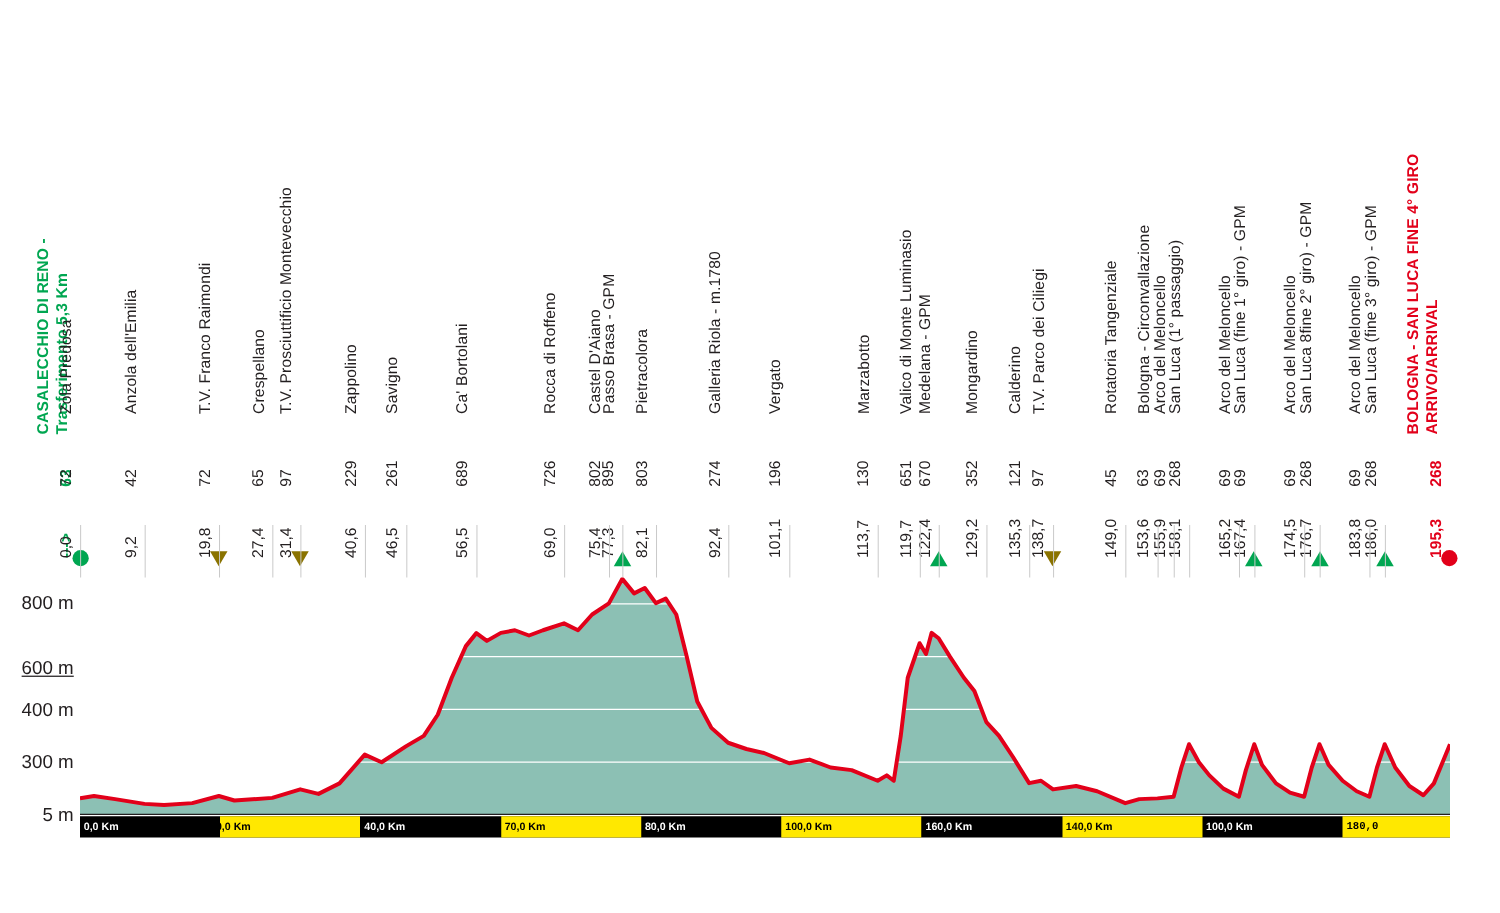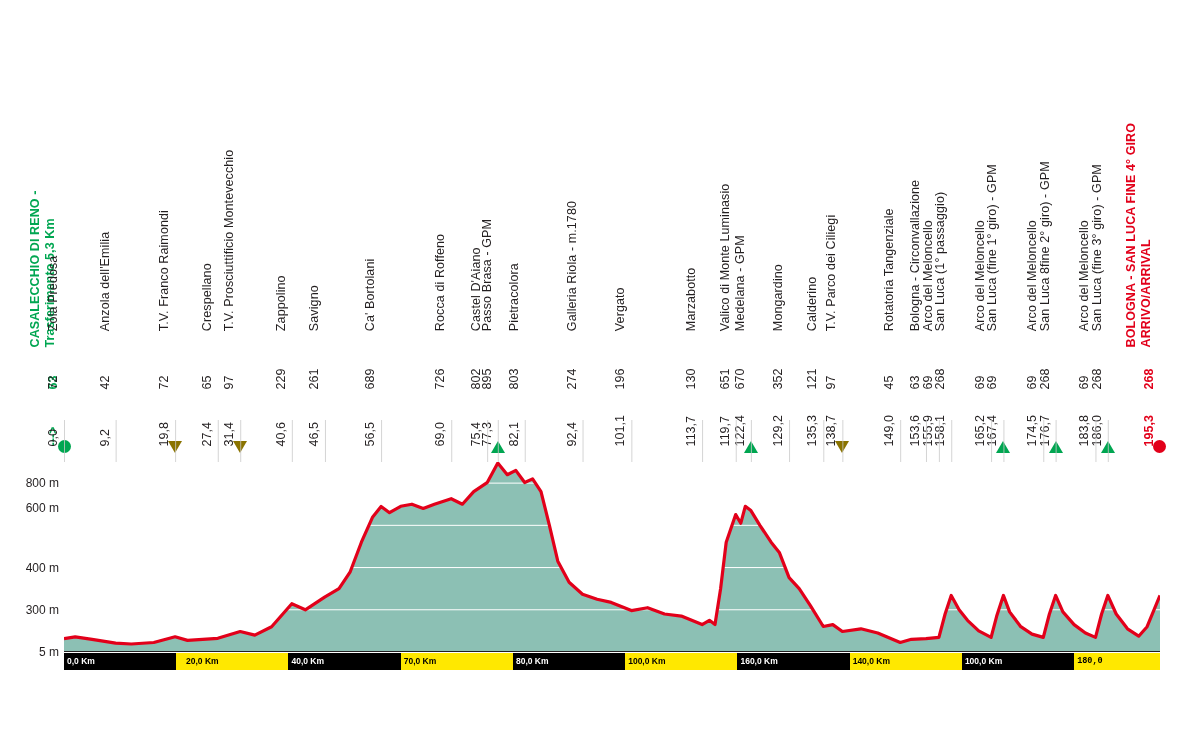--- a/index.html
+++ b/index.html
@@ -74,21 +74,21 @@
     width: 1096px;
     height: 190px;
   }
   #plot svg { display: block; }
 
   .ylab {
     position: absolute;
     right: 100%;
     transform: translateY(-50%);
     padding-right: 5px;
-    font-size: 12px;
+    font-size: 15px;
     color: #231f20;
     white-space: nowrap;
   }
 
   
   #kmbar {
     position: absolute;
     left: 64px;
     top: 653px;
     width: 1096px;
@@ -309,42 +309,42 @@
       <line x1="1095.963389656938" y1="420" x2="1095.963389656938" y2="462" stroke="#c9c9c9" stroke-width="0.8"></line>
       <line x1="1108.3095238095239" y1="455" x2="1108.3095238095239" y2="652" stroke="#ffffff" stroke-width="1.6"></line>
       <line x1="1108.3095238095239" y1="420" x2="1108.3095238095239" y2="462" stroke="#c9c9c9" stroke-width="0.8"></line>
     </svg>
 
   <div id="plot">
     <div id="yticks">
         <div class="ylab" style="top: 190px;">5 m</div>
         <div class="ylab" style="top: 147.778px;">300 m</div>
         <div class="ylab" style="top: 105.556px;">400 m</div>
-        <div class="ylab" style="top: 46px;">600 m</div>
+        <div class="ylab" style="top: 73px; text-decoration: underline;">600 m</div>
         <div class="ylab" style="top: 21.1111px;">800 m</div>
       </div>
     <svg id="profile" width="1096" height="190" viewBox="0 0 1096 190" preserveAspectRatio="none">
         <polygon points="0,190 0.0,176.7 11.2,174.8 28.1,177.3 51.6,181.1 67.3,182.0 89.8,180.5 111.1,174.8 123.5,178.4 153.8,176.3 176.2,169.5 190.8,173.1 207.6,164.7 227.8,141.7 241.3,147.8 261.0,134.9 275.0,126.7 286.2,109.8 297.4,80.2 308.7,54.9 317.1,44.5 325.5,50.7 336.7,44.3 347.9,42.2 359.2,46.4 370.4,42.2 387.2,36.7 398.4,42.2 409.7,29.6 423.1,20.7 433.8,1.1 443.3,12.7 451.8,8.4 460.7,20.5 468.6,16.9 477.0,29.6 485.4,63.3 493.8,99.2 505.1,120.3 518.5,132.2 533.1,137.2 547.2,140.4 567.4,148.6 583.6,145.7 600.5,152.0 617.3,154.1 638.1,162.6 645.4,158.3 651.0,162.6 656.6,126.7 662.2,80.2 671.7,52.6 676.8,61.2 681.3,44.3 686.9,48.6 695.9,63.3 707.1,80.2 715.5,90.8 725.1,115.7 735.2,126.7 746.4,143.6 759.3,164.5 768.8,162.6 778.4,169.5 796.9,166.8 813.7,171.0 836.2,180.5 847.4,177.3 862.0,176.7 874.9,175.4 881.1,152.0 887.2,133.4 895.1,147.8 903.5,158.3 914.7,168.9 927.1,175.4 932.7,154.1 939.4,133.4 945.6,149.9 956.8,164.7 968.0,172.1 979.3,175.4 985.4,152.0 991.6,133.4 998.9,149.9 1010.1,162.6 1021.4,171.0 1031.5,175.4 1037.6,152.0 1043.8,133.4 1052.2,152.0 1063.5,166.8 1074.7,174.2 1083.1,164.7 1096.0,133.4 1096,190" fill="#8cc0b4"></polygon>
         <line x1="0" y1="147.77777777777777" x2="1096" y2="147.77777777777777" stroke="#ffffff" stroke-width="1"></line>
         <line x1="0" y1="105.55555555555556" x2="1096" y2="105.55555555555556" stroke="#ffffff" stroke-width="1"></line>
         <line x1="0" y1="63.33333333333334" x2="1096" y2="63.33333333333334" stroke="#ffffff" stroke-width="1"></line>
         <line x1="0" y1="21.111111111111114" x2="1096" y2="21.111111111111114" stroke="#ffffff" stroke-width="1"></line>
         <polyline points="0.0,176.7 11.2,174.8 28.1,177.3 51.6,181.1 67.3,182.0 89.8,180.5 111.1,174.8 123.5,178.4 153.8,176.3 176.2,169.5 190.8,173.1 207.6,164.7 227.8,141.7 241.3,147.8 261.0,134.9 275.0,126.7 286.2,109.8 297.4,80.2 308.7,54.9 317.1,44.5 325.5,50.7 336.7,44.3 347.9,42.2 359.2,46.4 370.4,42.2 387.2,36.7 398.4,42.2 409.7,29.6 423.1,20.7 433.8,1.1 443.3,12.7 451.8,8.4 460.7,20.5 468.6,16.9 477.0,29.6 485.4,63.3 493.8,99.2 505.1,120.3 518.5,132.2 533.1,137.2 547.2,140.4 567.4,148.6 583.6,145.7 600.5,152.0 617.3,154.1 638.1,162.6 645.4,158.3 651.0,162.6 656.6,126.7 662.2,80.2 671.7,52.6 676.8,61.2 681.3,44.3 686.9,48.6 695.9,63.3 707.1,80.2 715.5,90.8 725.1,115.7 735.2,126.7 746.4,143.6 759.3,164.5 768.8,162.6 778.4,169.5 796.9,166.8 813.7,171.0 836.2,180.5 847.4,177.3 862.0,176.7 874.9,175.4 881.1,152.0 887.2,133.4 895.1,147.8 903.5,158.3 914.7,168.9 927.1,175.4 932.7,154.1 939.4,133.4 945.6,149.9 956.8,164.7 968.0,172.1 979.3,175.4 985.4,152.0 991.6,133.4 998.9,149.9 1010.1,162.6 1021.4,171.0 1031.5,175.4 1037.6,152.0 1043.8,133.4 1052.2,152.0 1063.5,166.8 1074.7,174.2 1083.1,164.7 1096.0,133.4" fill="none" stroke="#e2001a" stroke-width="3.2" stroke-linejoin="round"></polyline>
         <line x1="0" y1="189.5" x2="1096" y2="189.5" stroke="#231f20" stroke-width="1"></line>
       </svg>
   </div>
 
   <div id="kmbar">
       <div class="kmseg" style="left:112.23758320532514px;width:112.23758320532514px;"></div>
       <div class="kmseg" style="left:336.7127496159754px;width:112.23758320532514px;"></div>
       <div class="kmseg" style="left:561.1879160266257px;width:112.23758320532514px;"></div>
       <div class="kmseg" style="left:785.663082437276px;width:112.23758320532514px;"></div>
       <div class="kmseg" style="left:1010.1382488479262px;width:85.8617511520738px;"></div>
       <div class="kmtick on-black" style="left:3px;">0,0 Km</div>
-      <div class="kmtick on-yellow" style="left:122px;">20,0 Km</div>
+      <div class="kmtick on-yellow" style="left:104px;">20,0 Km</div>
       <div class="kmtick on-black" style="left:227.47516641065027px;">40,0 Km</div>
       <div class="kmtick on-yellow" style="left:339.7127496159754px;">70,0 Km</div>
       <div class="kmtick on-black" style="left:451.95033282130055px;">80,0 Km</div>
       <div class="kmtick on-yellow" style="left:564.1879160266257px;">100,0 Km</div>
       <div class="kmtick on-black" style="left:676.4254992319508px;">160,0 Km</div>
       <div class="kmtick on-yellow" style="left:788.663082437276px;">140,0 Km</div>
       <div class="kmtick on-black" style="left:900.9006656426011px;">100,0 Km</div>
       <div class="kmtick on-yellow" style="left:1013.1382488479262px;font-family:Liberation Mono, monospace;">180,0</div>
     </div>
 

